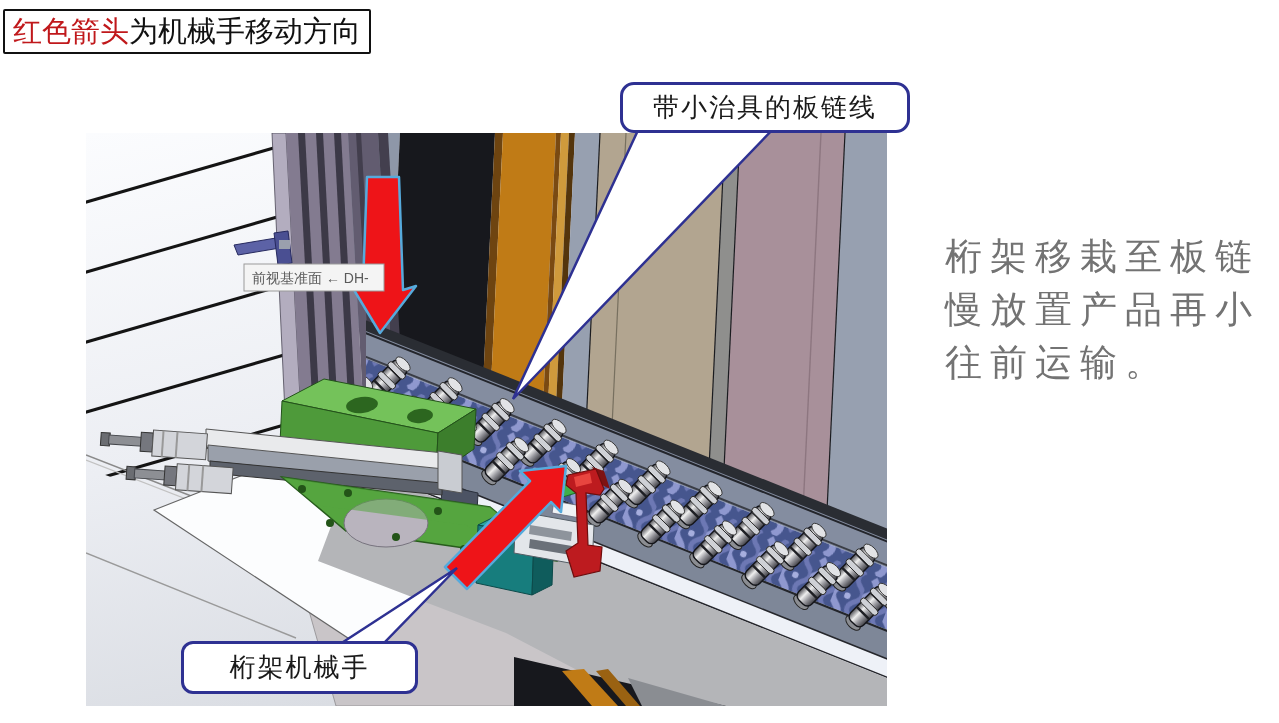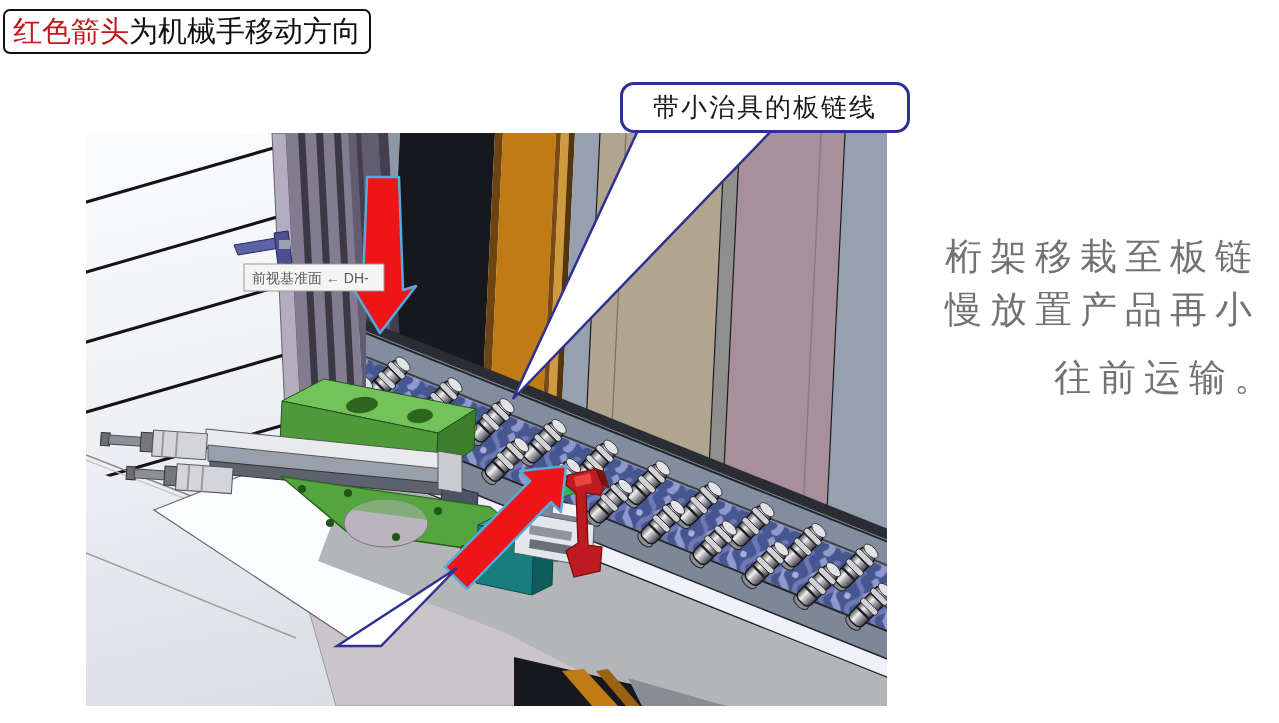--- a/index.html
+++ b/index.html
@@ -1,37 +1,37 @@
 <!DOCTYPE html>
 <html><head>
 <meta charset="utf-8">
 <style>
   html,body{margin:0;padding:0;background:#ffffff;}
   .page{position:relative;width:1279px;height:723px;background:#fff;overflow:hidden;
         font-family:"Liberation Serif","DejaVu Serif",serif;}
   
   .header-box{position:absolute;left:3px;top:9px;height:41px;border:2px solid #111;
-      border-radius:7px;background:#fff;display:flex;align-items:center;
+      border-radius:2px;background:#fff;display:flex;align-items:center;
       padding:0 8px;z-index:7;}
   .header-box .txt{font-size:29px;line-height:41px;white-space:nowrap;}
   .header-box .red{color:#c0181b;}
   .header-box .blk{color:#111;}
   
   .cad{position:absolute;left:86px;top:133px;width:801px;height:573px;z-index:1;}
   
   .overlay{position:absolute;left:0;top:0;width:1279px;height:723px;z-index:5;pointer-events:none;}
   .callout-box{position:absolute;background:#fff;border:3px solid #2e3192;z-index:6;
       display:flex;align-items:center;justify-content:center;box-sizing:border-box;}
   .callout-box .clabel{font-size:26px;letter-spacing:2px;color:#1a1a1a;white-space:nowrap;}
   .callout-top{left:600px;top:82px;width:290px;height:51px;border-radius:14px;margin-left:20px;}
   .callout-bottom{left:181px;top:641px;width:237px;height:53px;border-radius:12px;}
   
   .side-note{position:absolute;left:945px;top:230px;width:334px;z-index:2;color:#737373;}
   .side-line{font-size:37px;line-height:53px;letter-spacing:8px;white-space:nowrap;}
-  .side-line.center{text-align:right;letter-spacing:8px;margin-top:15px;}
+  .side-line.center{text-align:left;letter-spacing:8px;}
 </style>
 </head>
 <body>
 
 <div class="page">
 
   <div class="header-box">
     <span class="txt"><span class="red">红色箭头</span><span class="blk">为机械手移动方向</span></span>
   </div>
 
@@ -258,20 +258,23 @@
   </svg>
 
   <svg class="overlay">
     <polygon points="640,126 776,126 513,399" fill="#ffffff" stroke="#2e3192" stroke-width="2.5"></polygon>
     <polygon points="337,646 457,568 381,646" fill="#ffffff" stroke="#2e3192" stroke-width="2.5"></polygon>
   </svg>
 
   <div class="callout-box callout-top">
     <span class="clabel">带小治具的板链线</span>
   </div>
+  <div class="callout-box callout-bottom">
+    <span class="clabel">桁架机械手</span>
+  </div>
 
   <div class="side-note">
     <div class="side-line">桁架移栽至板链</div>
     <div class="side-line">慢放置产品再小</div>
     <div class="side-line center">往前运输。</div>
   </div>
 
 </div>
 
 </body></html>

